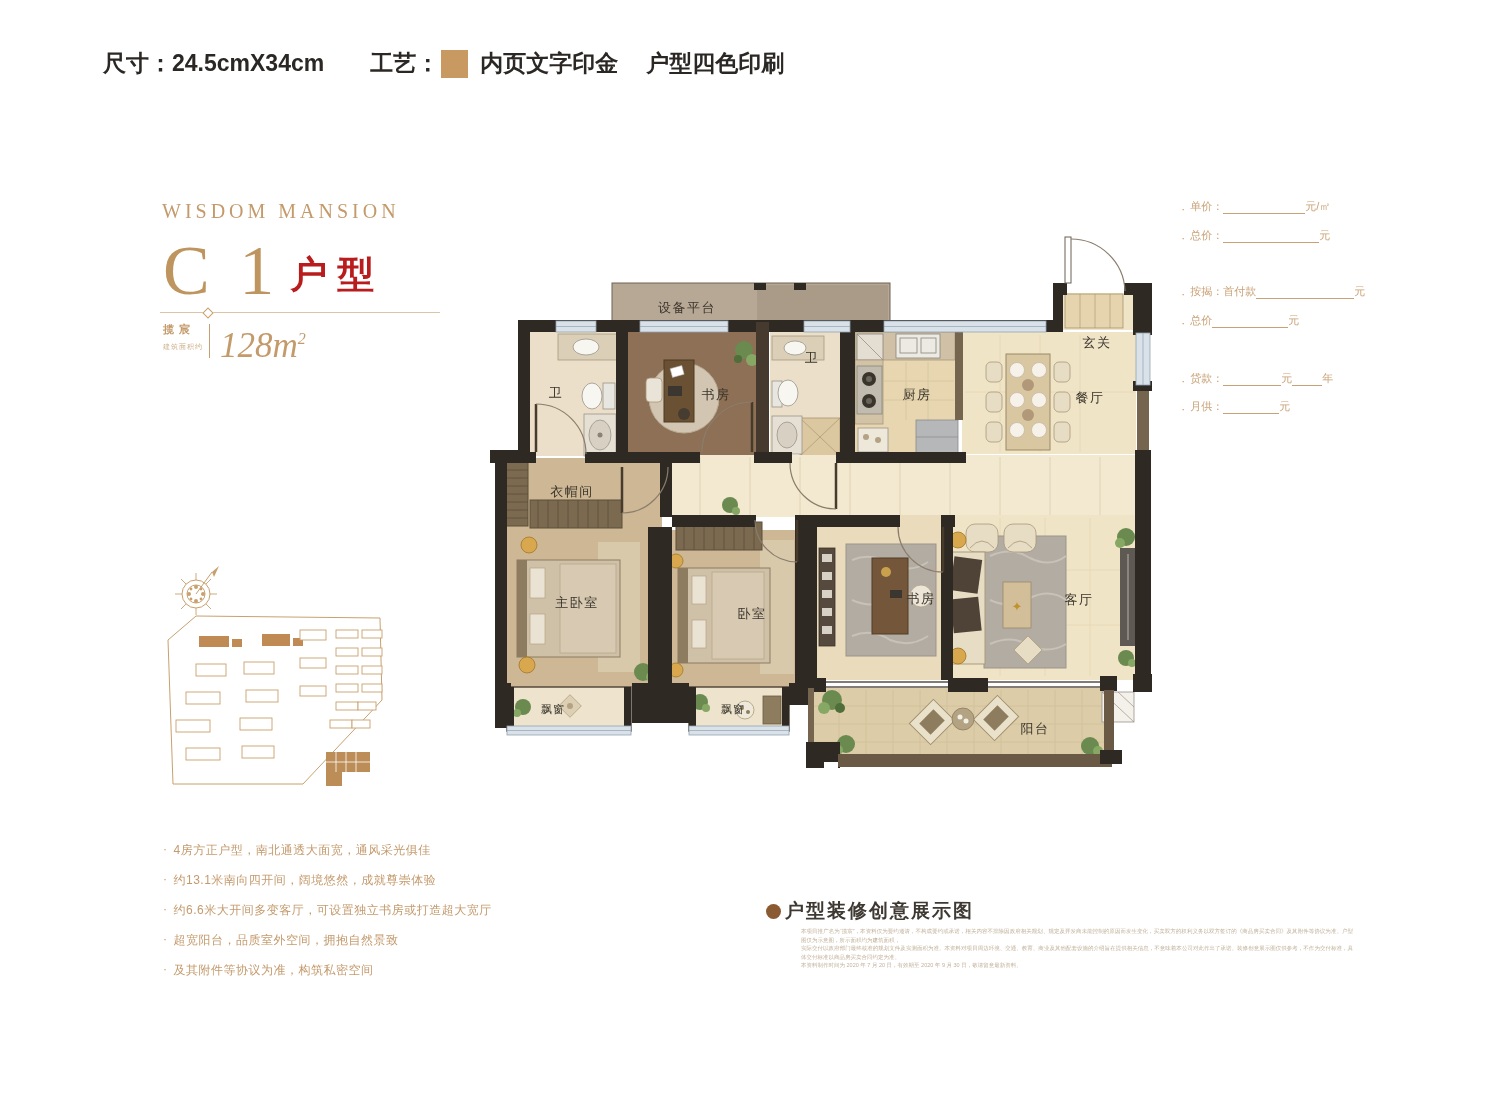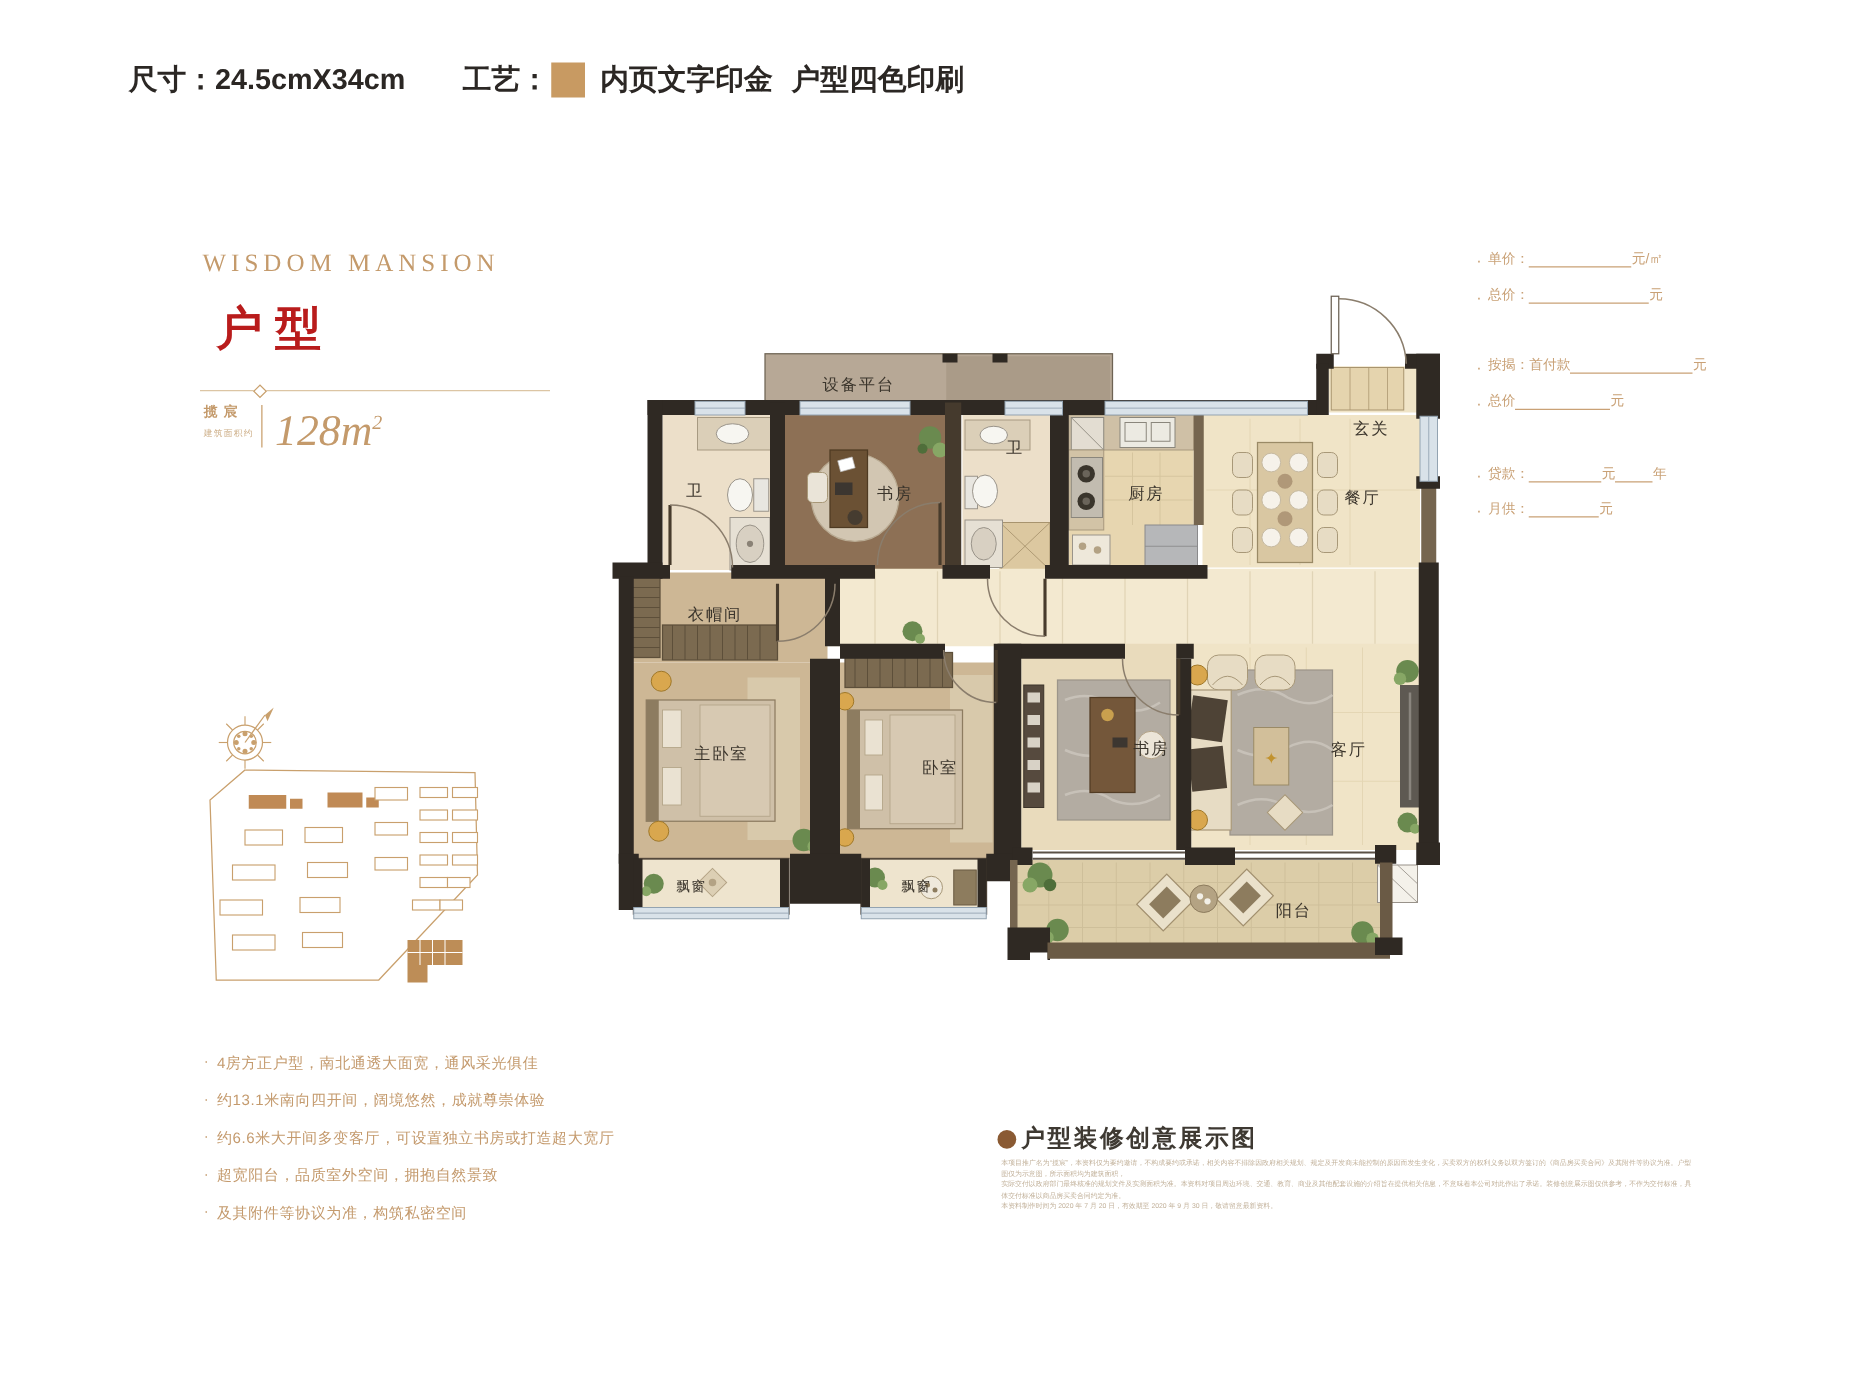--- a/index.html
+++ b/index.html
@@ -3,21 +3,21 @@
 <meta charset="utf-8">
 <style>
   html,body{margin:0;padding:0;background:#ffffff;}
   .page{position:relative;width:1500px;height:1104px;background:#fff;overflow:hidden;
         font-family:"Liberation Sans","DejaVu Sans",sans-serif;}
   .abs{position:absolute;}
   
   .hdr{top:48px;left:103px;display:flex;align-items:center;font-size:23px;font-weight:bold;color:#2b2724;}
   .hdr .gap{width:46px;}
   .hdr .swatch{width:27px;height:28px;background:#c89a62;margin:0 12px 0 2px;}
-  .hdr .phrase2{margin-left:15px;}
+  .hdr .phrase2{margin-left:28px;}
   
   .logo{top:200px;left:162px;font-family:"Liberation Serif","DejaVu Serif",serif;
         font-size:20px;letter-spacing:4px;color:#c49a6b;font-weight:normal;}
   .c1row{top:238px;left:163px;color:#bf955f;display:flex;align-items:flex-end;}
   .c1row .big{font-family:"Liberation Serif","DejaVu Serif",serif;font-size:70px;line-height:66px;letter-spacing:6px;}
   .c1row .ht{font-size:37px;letter-spacing:10px;margin:0 0 4px 10px;font-weight:700;color:#b91c1c;}
   .divider{top:312px;left:160px;width:280px;height:1px;background:#dcc5a4;}
   .divider .dia{position:absolute;left:44px;top:-3px;width:6px;height:6px;background:#fff;border:1px solid #c9a06d;transform:rotate(45deg);}
   .arearow{top:322px;left:163px;display:flex;align-items:stretch;color:#c49a6b;}
   .arearow .proj{display:flex;flex-direction:column;justify-content:flex-start;}
@@ -28,21 +28,21 @@
   .arearow sup{font-size:16px;}
   
   .prow{position:absolute;left:1181px;display:flex;align-items:flex-end;font-size:11px;color:#c9a176;white-space:nowrap;}
   .prow .b{margin-right:5px;font-size:13px;line-height:10px;}
   .prow .ln{display:inline-block;border-bottom:1px solid #c9a176;height:11px;}
   
   .features{top:842px;left:163px;width:330px;}
   .features .f{display:flex;font-size:12px;color:#c49a6d;margin-bottom:13px;letter-spacing:0.5px;}
   .features .d{margin-right:6px;}
   
-  .show-h{top:898px;left:798px;display:flex;align-items:center;}
+  .show-h{top:898px;left:766px;display:flex;align-items:center;}
   .show-h .dot{width:15px;height:15px;border-radius:50%;background:#8a5a33;margin-right:4px;}
   .show-h .t{font-size:19px;letter-spacing:2px;color:#3e3932;font-weight:600;}
   .disc{top:927px;left:801px;width:552px;font-size:5.5px;line-height:8.5px;color:#c2b19a;text-align:justify;}
   svg{position:absolute;top:0;left:0;}
   svg text{font-family:"Liberation Sans","DejaVu Sans",sans-serif;}
   .rlabel{font-size:13px;fill:#3b352c;letter-spacing:1.5px;text-anchor:middle;font-weight:500;}
   .rlabel-s{font-size:11px;fill:#3b352c;letter-spacing:1px;text-anchor:middle;font-weight:500;}
   .wd{fill:#2f2923;}
   .wb{fill:#75654f;}
   .win{fill:#d9e2e9;stroke:#93a3b1;stroke-width:0.8;}
@@ -65,20 +65,21 @@
     <span>24.5cmX34cm</span>
     <span class="gap"></span>
     <span>工艺：</span>
     <span class="swatch"></span>
     <span>内页文字印金</span>
     <span class="phrase2">户型四色印刷</span>
   </div>
 
   <div class="abs logo">WISDOM MANSION</div>
   <div class="abs c1row">
+    <span class="big">C 1</span>
     <span class="ht">户型</span>
   </div>
   <div class="abs divider">
       <span class="dia"></span>
     </div>
   <div class="abs arearow">
     <span class="proj">
       <span class="nm">揽宸</span>
       <span class="note">建筑面积约</span>
     </span>

